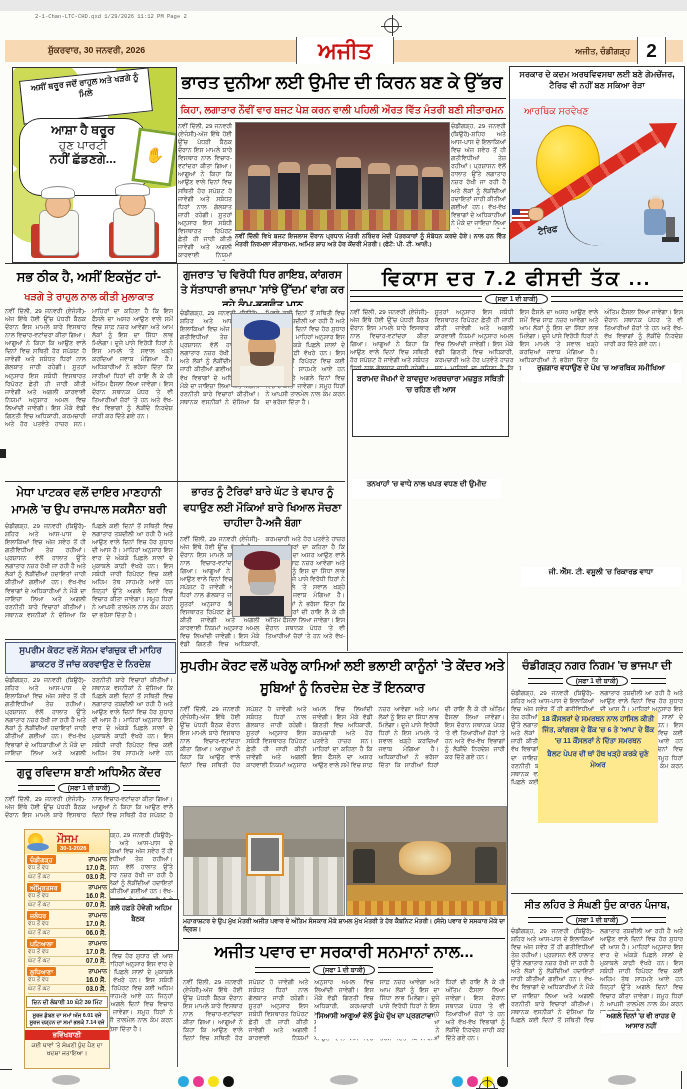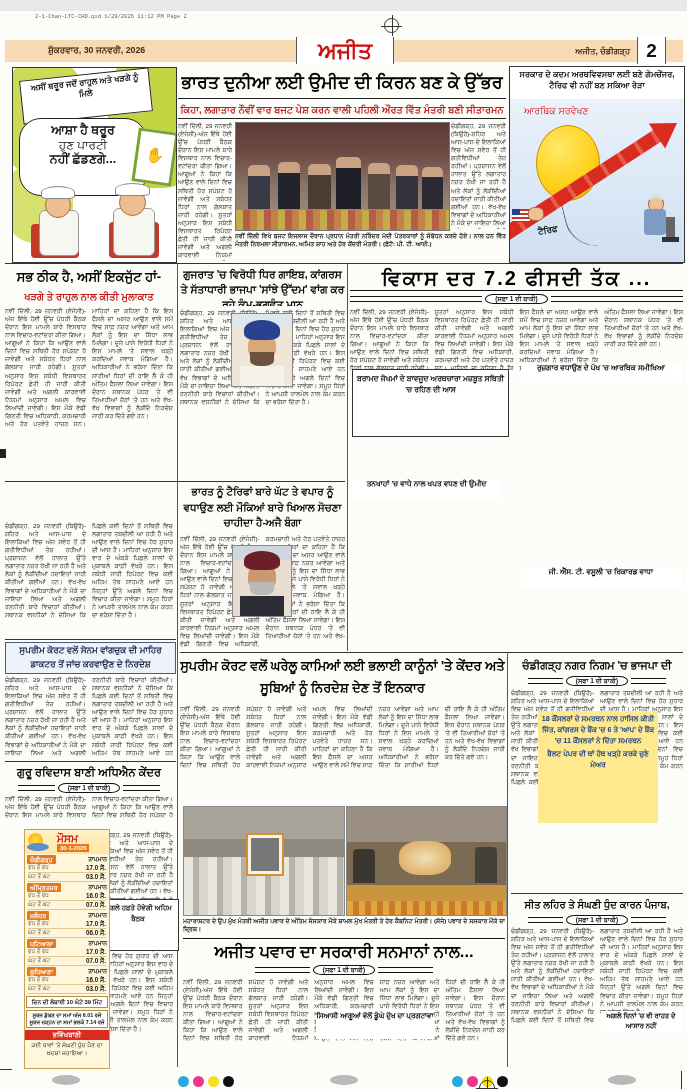--- a/index.html
+++ b/index.html
@@ -151,20 +151,21 @@
     <span class="pill">(ਸਫਾ 1 ਦੀ ਬਾਕੀ)</span>
     <div class="bar"></div>
   </div>
   <div class="abs body-text cols-4" style="left:350px;top:297px;width:333px;height:341px;">ਨਵੀਂ ਦਿੱਲੀ, 29 ਜਨਵਰੀ (ਏਜੰਸੀ)-ਅੱਜ ਇੱਥੇ ਹੋਈ ਉੱਚ ਪੱਧਰੀ ਬੈਠਕ ਦੌਰਾਨ ਇਸ ਮਾਮਲੇ ਬਾਰੇ ਵਿਸਥਾਰ ਨਾਲ ਵਿਚਾਰ-ਵਟਾਂਦਰਾ ਕੀਤਾ ਗਿਆ। ਆਗੂਆਂ ਨੇ ਕਿਹਾ ਕਿ ਆਉਣ ਵਾਲੇ ਦਿਨਾਂ ਵਿਚ ਸਥਿਤੀ ਹੋਰ ਸਪੱਸ਼ਟ ਹੋ ਜਾਵੇਗੀ ਅਤੇ ਸਬੰਧਤ ਧਿਰਾਂ ਨਾਲ ਗੱਲਬਾਤ ਜਾਰੀ ਰਹੇਗੀ। ਸੂਤਰਾਂ ਅਨੁਸਾਰ ਇਸ ਸਬੰਧੀ ਵਿਸਥਾਰਤ ਰਿਪੋਰਟ ਛੇਤੀ ਹੀ ਜਾਰੀ ਕੀਤੀ ਜਾਵੇਗੀ ਅਤੇ ਅਗਲੀ ਕਾਰਵਾਈ ਨਿਯਮਾਂ ਅਨੁਸਾਰ ਅਮਲ ਵਿਚ ਲਿਆਂਦੀ ਜਾਵੇਗੀ। ਇਸ ਮੌਕੇ ਵੱਡੀ ਗਿਣਤੀ ਵਿਚ ਅਧਿਕਾਰੀ, ਕਰਮਚਾਰੀ ਅਤੇ ਹੋਰ ਪਤਵੰਤੇ ਹਾਜ਼ਰ ਸਨ। ਮਾਹਿਰਾਂ ਦਾ ਕਹਿਣਾ ਹੈ ਕਿ ਇਸ ਫੈਸਲੇ ਦਾ ਅਸਰ ਆਉਣ ਵਾਲੇ ਸਮੇਂ ਵਿਚ ਸਾਫ਼ ਨਜ਼ਰ ਆਵੇਗਾ ਅਤੇ ਆਮ ਲੋਕਾਂ ਨੂੰ ਇਸ ਦਾ ਸਿੱਧਾ ਲਾਭ ਮਿਲੇਗਾ। ਦੂਜੇ ਪਾਸੇ ਵਿਰੋਧੀ ਧਿਰਾਂ ਨੇ ਇਸ ਮਾਮਲੇ 'ਤੇ ਸਵਾਲ ਖੜ੍ਹੇ ਕਰਦਿਆਂ ਜਵਾਬ ਮੰਗਿਆ ਹੈ। ਅਧਿਕਾਰੀਆਂ ਨੇ ਭਰੋਸਾ ਦਿੱਤਾ ਕਿ ਸਾਰੀਆਂ ਧਿਰਾਂ ਦੀ ਰਾਇ ਲੈ ਕੇ ਹੀ ਅੰਤਿਮ ਫੈਸਲਾ ਲਿਆ ਜਾਵੇਗਾ। ਇਸ ਦੌਰਾਨ ਸਥਾਨਕ ਪੱਧਰ 'ਤੇ ਵੀ ਤਿਆਰੀਆਂ ਜ਼ੋਰਾਂ 'ਤੇ ਹਨ ਅਤੇ ਵੱਖ-ਵੱਖ ਵਿਭਾਗਾਂ ਨੂੰ ਲੋੜੀਂਦੇ ਨਿਰਦੇਸ਼ ਜਾਰੀ ਕਰ ਦਿੱਤੇ ਗਏ ਹਨ।</div>
   <div class="abs notebox" style="left:352px;top:358px;width:149px;height:60px;font-size:7.6px;padding:3px;line-height:1.5;">ਬਰਾਮਦ ਜੋਖਮਾਂ ਦੇ ਬਾਵਜੂਦ ਅਰਥਚਾਰਾ ਮਜ਼ਬੂਤ ਸਥਿਤੀ 'ਚ ਰਹਿਣ ਦੀ ਆਸ</div>
   <div class="abs mini-head" style="left:352px;top:468px;width:149px;height:20px;font-size:7.4px;line-height:1.35;">ਤਨਖਾਹਾਂ 'ਚ ਵਾਧੇ ਨਾਲ ਖਪਤ ਵਧਣ ਦੀ ਉਮੀਦ</div>
   <div class="abs mini-head" style="left:521px;top:352px;width:160px;height:20px;font-size:7.4px;line-height:1.35;">ਰੁਜ਼ਗਾਰ ਵਧਾਉਣ ਦੇ ਪੱਖ 'ਚ ਆਰਥਿਕ ਸਮੀਖਿਆ</div>
   <div class="abs mini-head" style="left:521px;top:556px;width:160px;height:20px;font-size:7.4px;line-height:1.35;">ਜੀ. ਐੱਸ. ਟੀ. ਵਸੂਲੀ 'ਚ ਰਿਕਾਰਡ ਵਾਧਾ</div>
 
   <div class="abs hrule" style="left:5px;top:470px;width:340px;"></div>
+  <div class="abs hlc" style="left:5px;top:473px;width:168px;height:35px;font-size:11.4px;line-height:1.45;">ਮੇਧਾ ਪਾਟਕਰ ਵਲੋਂ ਦਾਇਰ ਮਾਣਹਾਨੀ ਮਾਮਲੇ 'ਚ ਉਪ ਰਾਜਪਾਲ ਸਕਸੈਨਾ ਬਰੀ</div>
   <div class="abs body-text cols-2" style="left:5px;top:511px;width:168px;height:114px;">ਚੰਡੀਗੜ੍ਹ, 29 ਜਨਵਰੀ (ਬਿਊਰੋ)-ਸ਼ਹਿਰ ਅਤੇ ਆਸ-ਪਾਸ ਦੇ ਇਲਾਕਿਆਂ ਵਿਚ ਅੱਜ ਸਵੇਰ ਤੋਂ ਹੀ ਗਤੀਵਿਧੀਆਂ ਤੇਜ਼ ਰਹੀਆਂ। ਪ੍ਰਸ਼ਾਸਨ ਵੱਲੋਂ ਹਾਲਾਤ ਉੱਤੇ ਲਗਾਤਾਰ ਨਜ਼ਰ ਰੱਖੀ ਜਾ ਰਹੀ ਹੈ ਅਤੇ ਲੋਕਾਂ ਨੂੰ ਲੋੜੀਂਦੀਆਂ ਹਦਾਇਤਾਂ ਜਾਰੀ ਕੀਤੀਆਂ ਗਈਆਂ ਹਨ। ਵੱਖ-ਵੱਖ ਵਿਭਾਗਾਂ ਦੇ ਅਧਿਕਾਰੀਆਂ ਨੇ ਮੌਕੇ ਦਾ ਜਾਇਜ਼ਾ ਲਿਆ ਅਤੇ ਅਗਲੀ ਰਣਨੀਤੀ ਬਾਰੇ ਵਿਚਾਰਾਂ ਕੀਤੀਆਂ। ਸਥਾਨਕ ਵਸਨੀਕਾਂ ਨੇ ਦੱਸਿਆ ਕਿ ਪਿਛਲੇ ਕਈ ਦਿਨਾਂ ਤੋਂ ਸਥਿਤੀ ਵਿਚ ਲਗਾਤਾਰ ਤਬਦੀਲੀ ਆ ਰਹੀ ਹੈ ਅਤੇ ਆਉਣ ਵਾਲੇ ਦਿਨਾਂ ਵਿਚ ਹੋਰ ਸੁਧਾਰ ਦੀ ਆਸ ਹੈ। ਮਾਹਿਰਾਂ ਅਨੁਸਾਰ ਇਸ ਵਾਰ ਦੇ ਅੰਕੜੇ ਪਿਛਲੇ ਸਾਲਾਂ ਦੇ ਮੁਕਾਬਲੇ ਕਾਫ਼ੀ ਵੱਖਰੇ ਹਨ। ਇਸ ਸਬੰਧੀ ਜਾਰੀ ਰਿਪੋਰਟ ਵਿਚ ਕਈ ਅਹਿਮ ਤੱਥ ਸਾਹਮਣੇ ਆਏ ਹਨ ਜਿਨ੍ਹਾਂ ਉੱਤੇ ਅਗਲੇ ਦਿਨਾਂ ਵਿਚ ਵਿਚਾਰ ਕੀਤਾ ਜਾਵੇਗਾ। ਸਮੂਹ ਧਿਰਾਂ ਨੇ ਆਪਸੀ ਤਾਲਮੇਲ ਨਾਲ ਕੰਮ ਕਰਨ ਦਾ ਭਰੋਸਾ ਦਿੱਤਾ ਹੈ।</div>
 
   <div class="abs hlc" style="left:180px;top:473px;width:165px;height:48px;font-size:10.4px;line-height:1.5;">ਭਾਰਤ ਨੂੰ ਟੈਰਿਫਾਂ ਬਾਰੇ ਘੱਟ ਤੇ ਵਪਾਰ ਨੂੰ ਵਧਾਉਣ ਲਈ ਮੌਕਿਆਂ ਬਾਰੇ ਖਿਆਲ ਸੋਚਣਾ ਚਾਹੀਦਾ ਹੈ-ਅਜੈ ਬੰਗਾ</div>
   <div class="abs body-text cols-2" style="left:180px;top:524px;width:165px;height:114px;">ਨਵੀਂ ਦਿੱਲੀ, 29 ਜਨਵਰੀ (ਏਜੰਸੀ)-ਅੱਜ ਇੱਥੇ ਹੋਈ ਉੱਚ ਪੱਧਰੀ ਬੈਠਕ ਦੌਰਾਨ ਇਸ ਮਾਮਲੇ ਬਾਰੇ ਵਿਸਥਾਰ ਨਾਲ ਵਿਚਾਰ-ਵਟਾਂਦਰਾ ਕੀਤਾ ਗਿਆ। ਆਗੂਆਂ ਨੇ ਕਿਹਾ ਕਿ ਆਉਣ ਵਾਲੇ ਦਿਨਾਂ ਵਿਚ ਸਥਿਤੀ ਹੋਰ ਸਪੱਸ਼ਟ ਹੋ ਜਾਵੇਗੀ ਅਤੇ ਸਬੰਧਤ ਧਿਰਾਂ ਨਾਲ ਗੱਲਬਾਤ ਜਾਰੀ ਰਹੇਗੀ। ਸੂਤਰਾਂ ਅਨੁਸਾਰ ਇਸ ਸਬੰਧੀ ਵਿਸਥਾਰਤ ਰਿਪੋਰਟ ਛੇਤੀ ਹੀ ਜਾਰੀ ਕੀਤੀ ਜਾਵੇਗੀ ਅਤੇ ਅਗਲੀ ਕਾਰਵਾਈ ਨਿਯਮਾਂ ਅਨੁਸਾਰ ਅਮਲ ਵਿਚ ਲਿਆਂਦੀ ਜਾਵੇਗੀ। ਇਸ ਮੌਕੇ ਵੱਡੀ ਗਿਣਤੀ ਵਿਚ ਅਧਿਕਾਰੀ, ਕਰਮਚਾਰੀ ਅਤੇ ਹੋਰ ਪਤਵੰਤੇ ਹਾਜ਼ਰ ਸਨ। ਮਾਹਿਰਾਂ ਦਾ ਕਹਿਣਾ ਹੈ ਕਿ ਇਸ ਫੈਸਲੇ ਦਾ ਅਸਰ ਆਉਣ ਵਾਲੇ ਸਮੇਂ ਵਿਚ ਸਾਫ਼ ਨਜ਼ਰ ਆਵੇਗਾ ਅਤੇ ਆਮ ਲੋਕਾਂ ਨੂੰ ਇਸ ਦਾ ਸਿੱਧਾ ਲਾਭ ਮਿਲੇਗਾ। ਦੂਜੇ ਪਾਸੇ ਵਿਰੋਧੀ ਧਿਰਾਂ ਨੇ ਇਸ ਮਾਮਲੇ 'ਤੇ ਸਵਾਲ ਖੜ੍ਹੇ ਕਰਦਿਆਂ ਜਵਾਬ ਮੰਗਿਆ ਹੈ। ਅਧਿਕਾਰੀਆਂ ਨੇ ਭਰੋਸਾ ਦਿੱਤਾ ਕਿ ਸਾਰੀਆਂ ਧਿਰਾਂ ਦੀ ਰਾਇ ਲੈ ਕੇ ਹੀ ਅੰਤਿਮ ਫੈਸਲਾ ਲਿਆ ਜਾਵੇਗਾ। ਇਸ ਦੌਰਾਨ ਸਥਾਨਕ ਪੱਧਰ 'ਤੇ ਵੀ ਤਿਆਰੀਆਂ ਜ਼ੋਰਾਂ 'ਤੇ ਹਨ ਅਤੇ ਵੱਖ-ਵੱਖ ਵਿਭਾਗਾਂ ਨੂੰ ਲੋੜੀਂਦੇ ਨਿਰਦੇਸ਼ ਜਾਰੀ ਕਰ ਦਿੱਤੇ ਗਏ ਹਨ।</div>
   <div class="abs" style="left:232px;top:534px;width:58px;height:70px;border:1px solid #888;background:linear-gradient(180deg,#cfd6de 0 20%,#e8ddd0 20% 100%);overflow:hidden;">
     <div class="abs" style="left:15px;top:17px;width:28px;height:29px;background:#c99a70;border-radius:45%;"></div>
     <div class="abs" style="left:11px;top:5px;width:36px;height:19px;background:#6a1f2a;border-radius:50% 50% 30% 30%;"></div>
     <div class="abs" style="left:17px;top:36px;width:24px;height:13px;background:#b9b9b9;border-radius:0 0 40% 40%;"></div>
     <div class="abs" style="left:7px;top:50px;width:44px;height:20px;background:#2c2c34;"></div>
   </div>

